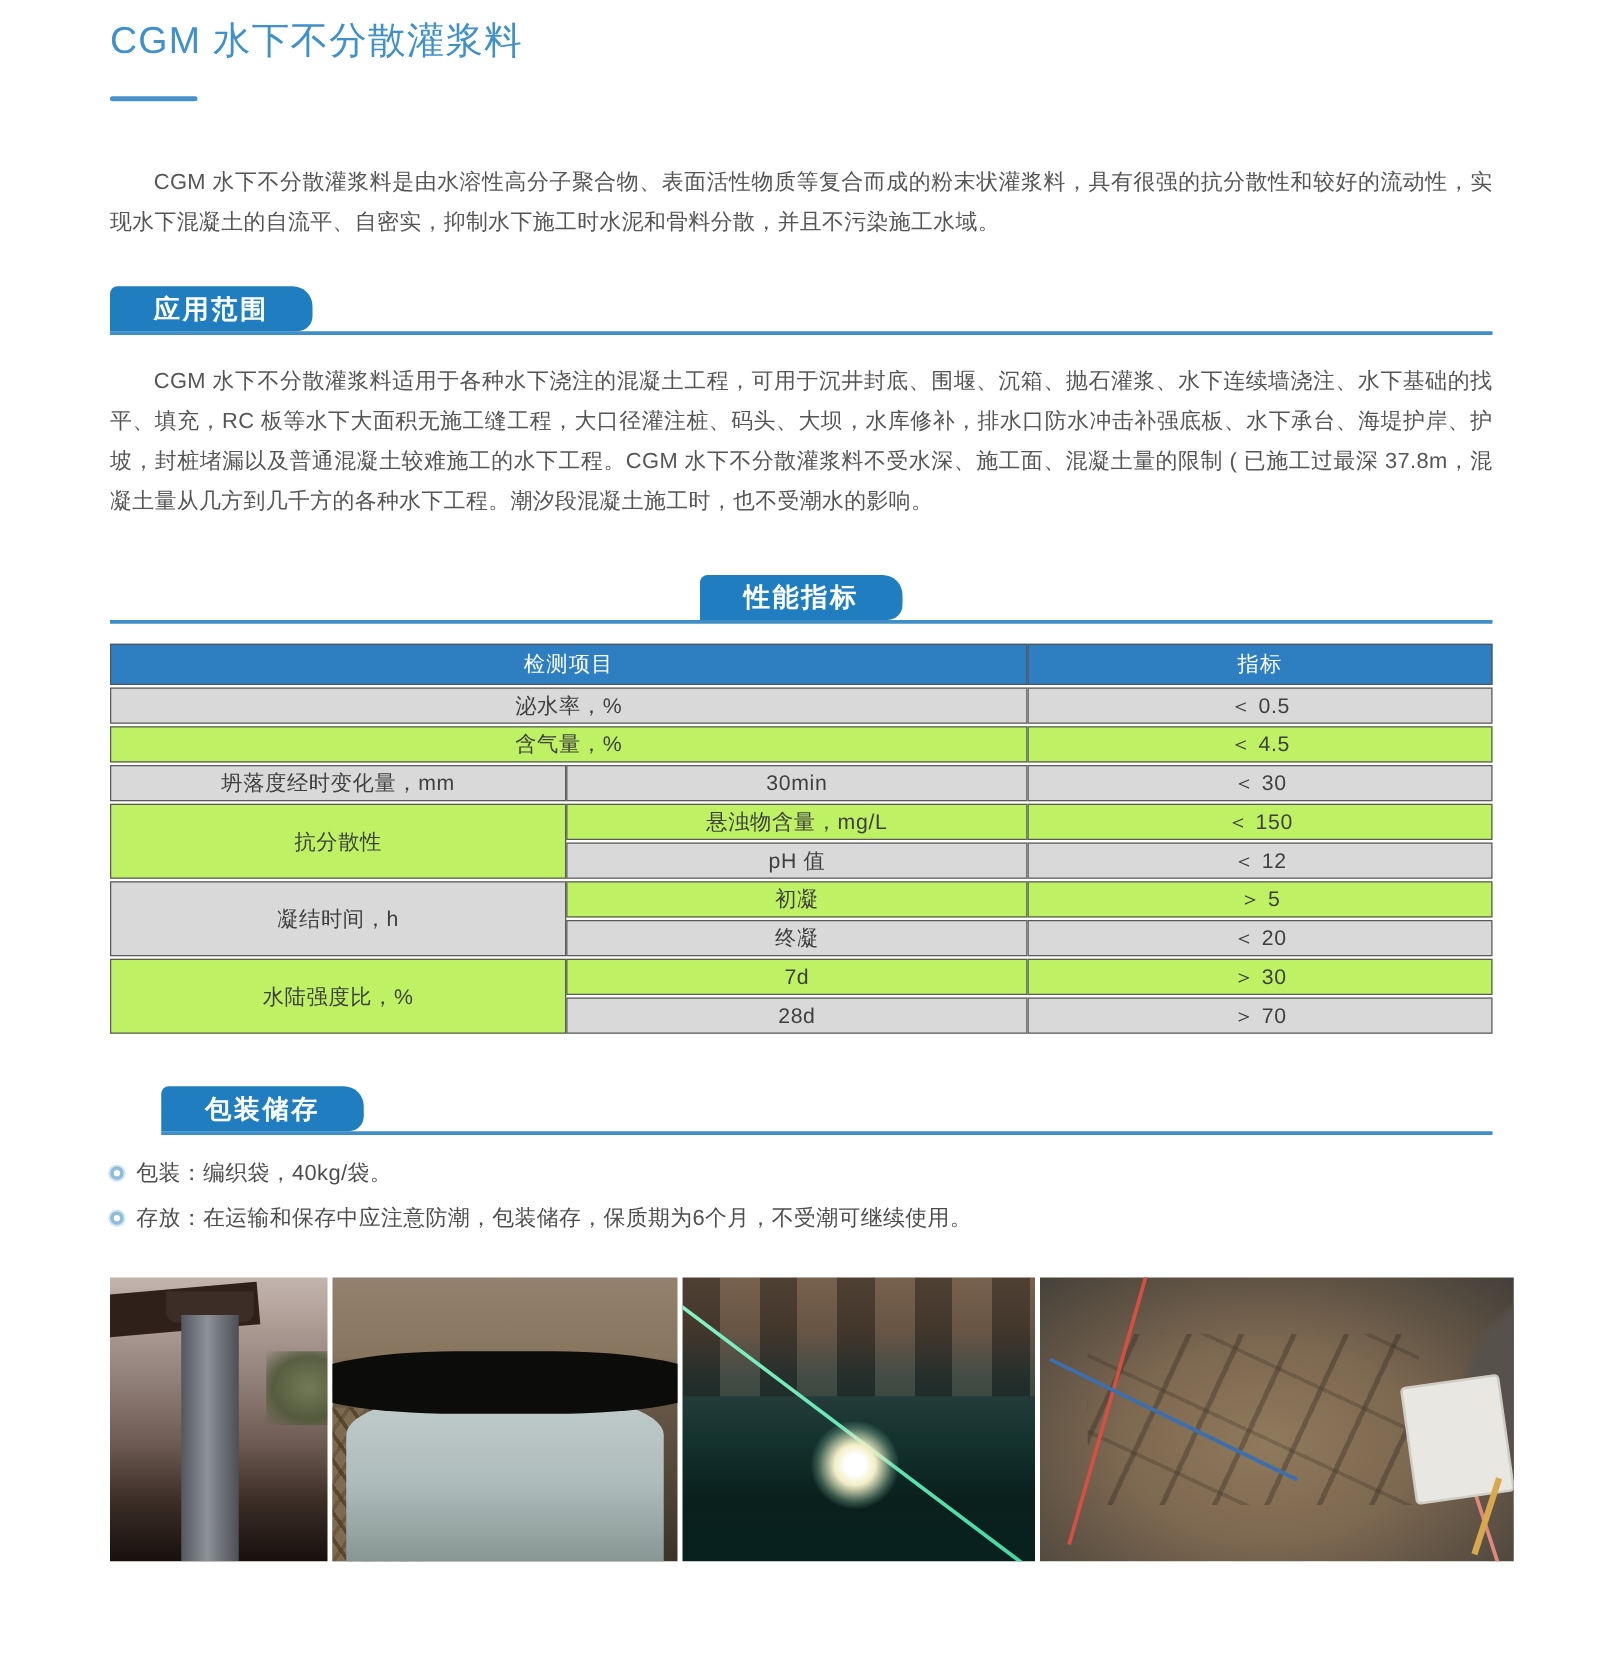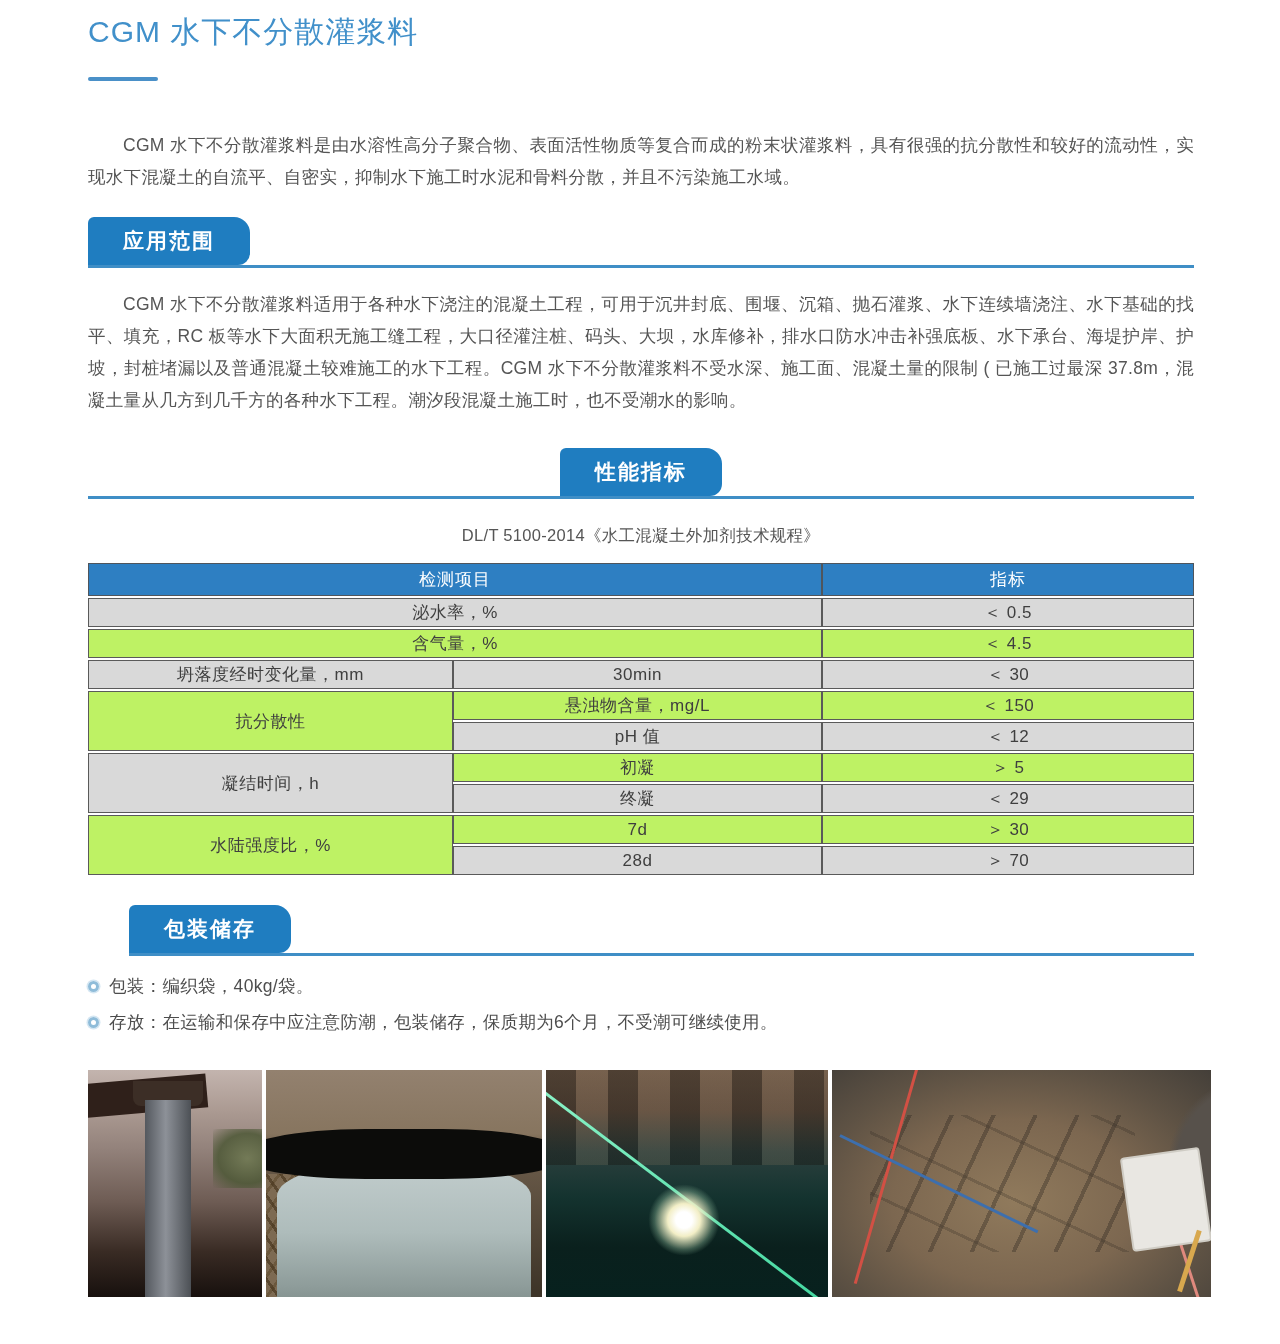--- a/index.html
+++ b/index.html
@@ -26,21 +26,21 @@
   }
   .intro { margin-top:48px; }
 
   
   .section-head {
     margin-top:36px; height:39px; position:relative;
     border-bottom:3px solid #3f8ec6;
     display:flex; align-items:flex-end;
   }
   .badge {
-    width:162px; height:48px; background:#1f7dc0; color:#ffffff;
+    width:162px; height:36px; background:#1f7dc0; color:#ffffff;
     font-size:21px; font-weight:bold; letter-spacing:2px;
     display:flex; align-items:center; justify-content:center;
     border-radius:6px 16px 12px 0;
   }
   .section-body { margin-top:20px; }
 
   
   .standard-ref {
     margin-top:26px; text-align:center; font-size:16.5px; color:#555;
     letter-spacing:0.3px;
@@ -141,21 +141,20 @@
     <div class="section-head">
       <div class="badge">应用范围</div>
     </div>
     <div class="section-body">
       <p class="body-text">CGM 水下不分散灌浆料适用于各种水下浇注的混凝土工程，可用于沉井封底、围堰、沉箱、抛石灌浆、水下连续墙浇注、水下基础的找平、填充，RC 板等水下大面积无施工缝工程，大口径灌注桩、码头、大坝，水库修补，排水口防水冲击补强底板、水下承台、海堤护岸、护坡，封桩堵漏以及普通混凝土较难施工的水下工程。CGM 水下不分散灌浆料不受水深、施工面、混凝土量的限制 ( 已施工过最深 37.8m，混凝土量从几方到几千方的各种水下工程。潮汐段混凝土施工时，也不受潮水的影响。</p>
     </div>
 
     <div class="section-head" style="margin-top:44px;justify-content:center;">
       <div class="badge">性能指标</div>
     </div>
-    <div class="standard-ref">DL/T 5100-2014《水工混凝土外加剂技术规程》</div>
 
     <table class="perf">
       <colgroup>
           <col class="c1">
           <col class="c2">
           <col class="c3">
         </colgroup>
       <tbody>
           <tr>
         <th colspan="2">检测项目</th>
@@ -183,21 +182,21 @@
         <td class="g">pH 值</td>
         <td class="g">＜ 12</td>
       </tr>
       <tr>
         <td rowspan="2" class="g">凝结时间，h</td>
         <td class="w">初凝</td>
         <td class="w">＞ 5</td>
       </tr>
       <tr>
         <td class="g">终凝</td>
-        <td class="g">＜ 29</td>
+        <td class="g">＜ 20</td>
       </tr>
       <tr>
         <td rowspan="2" class="w">水陆强度比，%</td>
         <td class="w">7d</td>
         <td class="w">＞ 30</td>
       </tr>
       <tr>
         <td class="g">28d</td>
         <td class="g">＞ 70</td>
       </tr>

